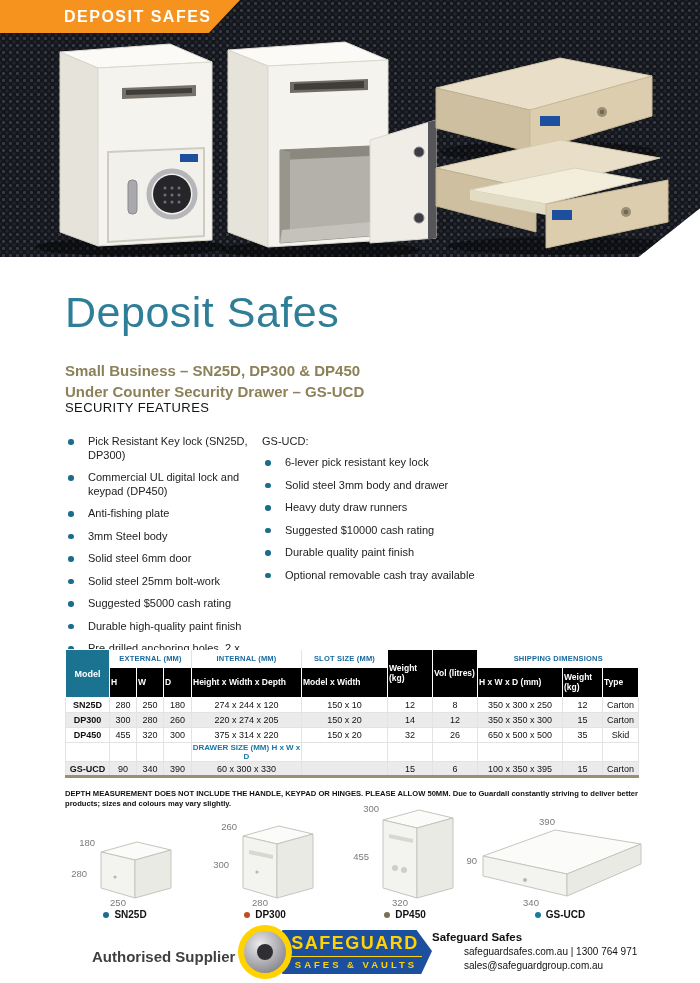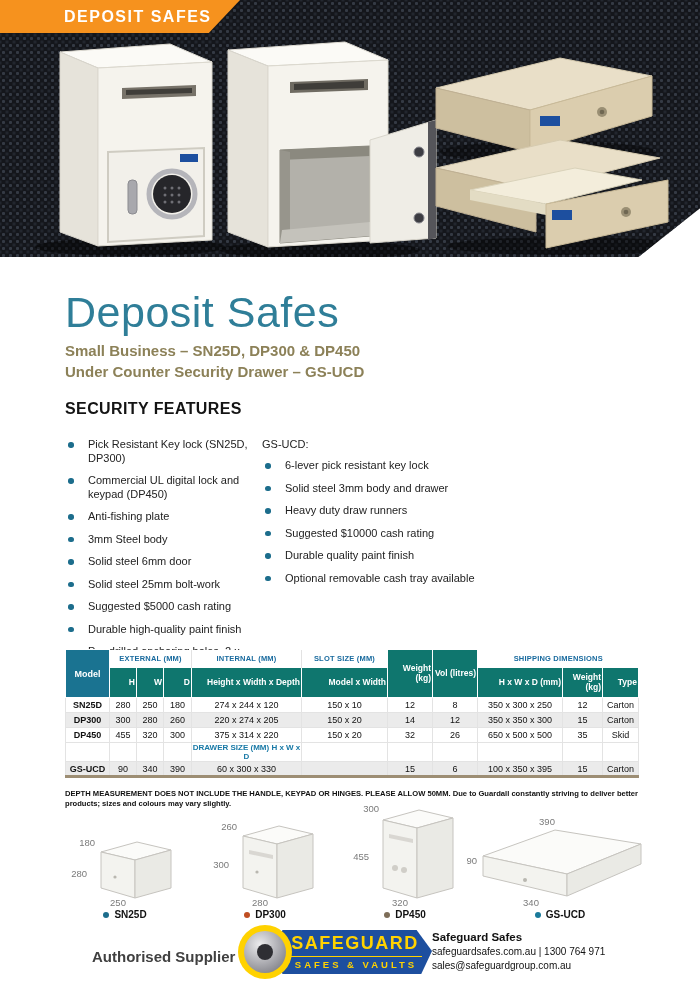--- a/index.html
+++ b/index.html
@@ -18,44 +18,44 @@
   .banner { position:absolute; top:0; left:0; width:240px; height:33px; background:#f6921e;
     clip-path: polygon(0 0, 100% 0, 87% 100%, 0 100%); z-index:3; }
   .banner span { display:block; padding-left:64px; line-height:33px; color:#ffffff;
     font-size:16px; font-weight:bold; letter-spacing:1.5px; }
   .hero-art { position:absolute; top:0; left:0; z-index:2; }
 
   
   .title-block { position:absolute; top:288px; left:65px; }
   .page-title { font-size:43px; font-weight:400; color:#2f7e98; letter-spacing:0.5px; }
   .subtitle { font-size:15px; font-weight:bold; color:#8c8158; line-height:19px; margin-top:2px; }
-  .subtitle.first { margin-top:4px; }
+  .subtitle.first { margin-top:24px; }
 
   
   .security { position:absolute; top:400px; left:65px; width:580px; }
-  .sec-heading, .spec-heading { font-size:16px; font-weight:bold; color:#141414; letter-spacing:0.4px; }
+  .sec-heading, .spec-heading { font-size:13px; font-weight:normal; color:#141414; letter-spacing:0.4px; }
   .sec-cols { display:flex; margin-top:20px; }
   .sec-col-left { width:197px; }
   .sec-col-right { width:220px; margin-left:0; }
   ul.features { list-style:none; }
   ul.features li { position:relative; padding-left:23px; font-size:11px; line-height:13.5px;
     color:#222; margin-bottom:9px; }
   ul.features li::before { content:""; position:absolute; left:3px; top:4px; width:5.5px; height:5.5px;
     border-radius:50%; background:#1c6d8c; }
   .gsucd-label { font-size:11px; color:#222; margin-bottom:9px; }
 
   
   .specs { position:absolute; top:640px; left:65px; width:575px; }
   table.spec { border-collapse:collapse; width:573px; margin-top:9px; table-layout:fixed; }
   table.spec td { overflow:hidden; }
   td.group-h { background:#ffffff; color:#186a9e; font-size:7.5px; font-weight:bold;
     text-align:center; height:18px; border-left:1px solid #e2e2e2; letter-spacing:0.2px;margin-left:44px; }
   td.group-h.no-line { border-left:none; }
-  td.tan { background:#0f766e; color:#ffffff; font-size:8.5px; font-weight:bold;
-    text-align:right; border:1px solid #ffffff; line-height:1.15; height:30px; padding:1px; }
+  td.tan { background:#000000; color:#ffffff; font-size:8.5px; font-weight:bold;
+    text-align:left; border:1px solid #ffffff; line-height:1.15; height:30px; padding:1px; }
   td.model-hd { background:#1a7391; color:#ffffff; font-size:9px; font-weight:bold;
     text-align:center; border:1px solid #ffffff; }
   tr.data td { font-size:9px; text-align:center; height:15px; color:#111;
     border:1px solid #e3e3e3; background:#ffffff; }
   tr.data td.model { font-weight:bold; }
   tr.data.stripe td { background:#ebebeb; }
   tr.data.drawer-row td { border-bottom:1px solid #e3e3e3; }
   td.drawer-label { color:#1879a6 !important; font-weight:bold; font-size:8px !important; }
   tr.last td { border-bottom:3px solid #9d8e74; }
 
@@ -84,21 +84,21 @@
   .tag-sub { text-align:center; color:#ffd200; font-size:9.5px; font-weight:bold;
     letter-spacing:3px; line-height:15px; border-top:1.5px solid #ffd200; margin:0 10px 0 12px; }
   .logo-circle { position:absolute; left:0; top:1px; width:54px; height:54px; border-radius:50%;
     background:#ffd200; }
   .dial-outer { position:absolute; left:6px; top:6px; width:42px; height:42px; border-radius:50%;
     background: radial-gradient(circle at 38% 32%, #ececee, #9c9ca2 62%, #6b6b72); }
   .dial-center { position:absolute; left:13px; top:13px; width:16px; height:16px; border-radius:50%;
     background:#2e2e33; }
   .contact { position:absolute; left:432px; top:8px; }
   .contact .company { font-size:11.5px; font-weight:bold; color:#111; line-height:15px; }
-  .contact .line { font-size:10px; color:#111; line-height:14px; }
+  .contact .line { font-size:10px; color:#111; line-height:14px;padding-left:32px; }
 </style>
 </head>
 <body>
 
 <div class="page">
 
   <div class="hero">
     <svg class="hero-art" width="700" height="257" viewBox="0 0 700 257">
 
       <ellipse cx="130" cy="247" rx="95" ry="9" fill="#000" opacity="0.45"></ellipse>

